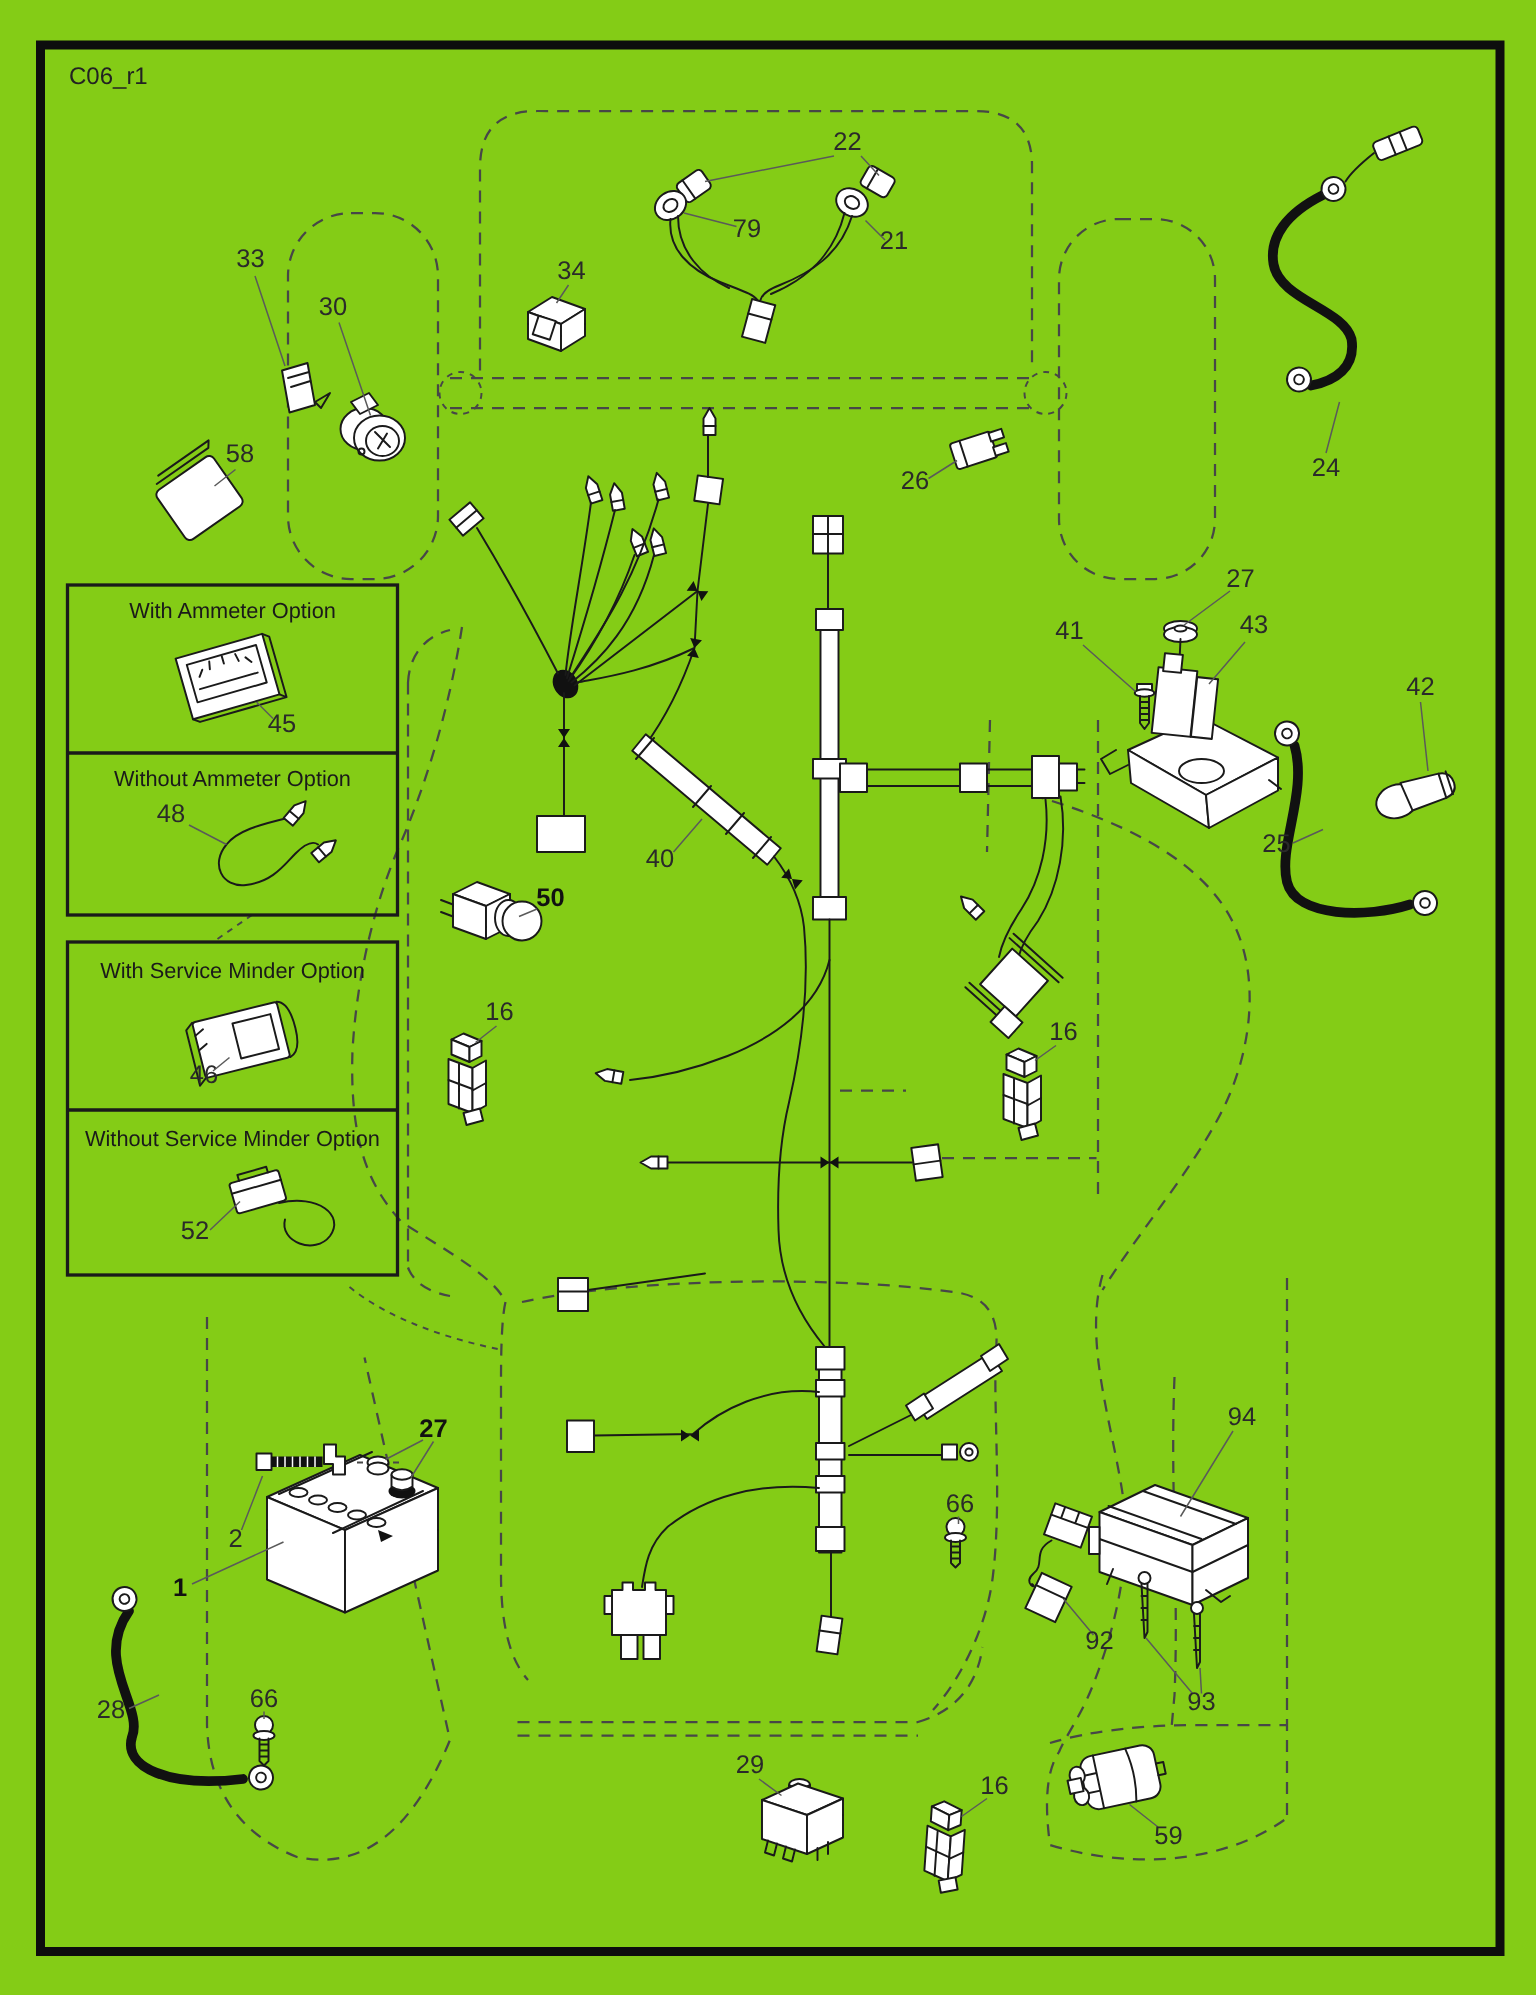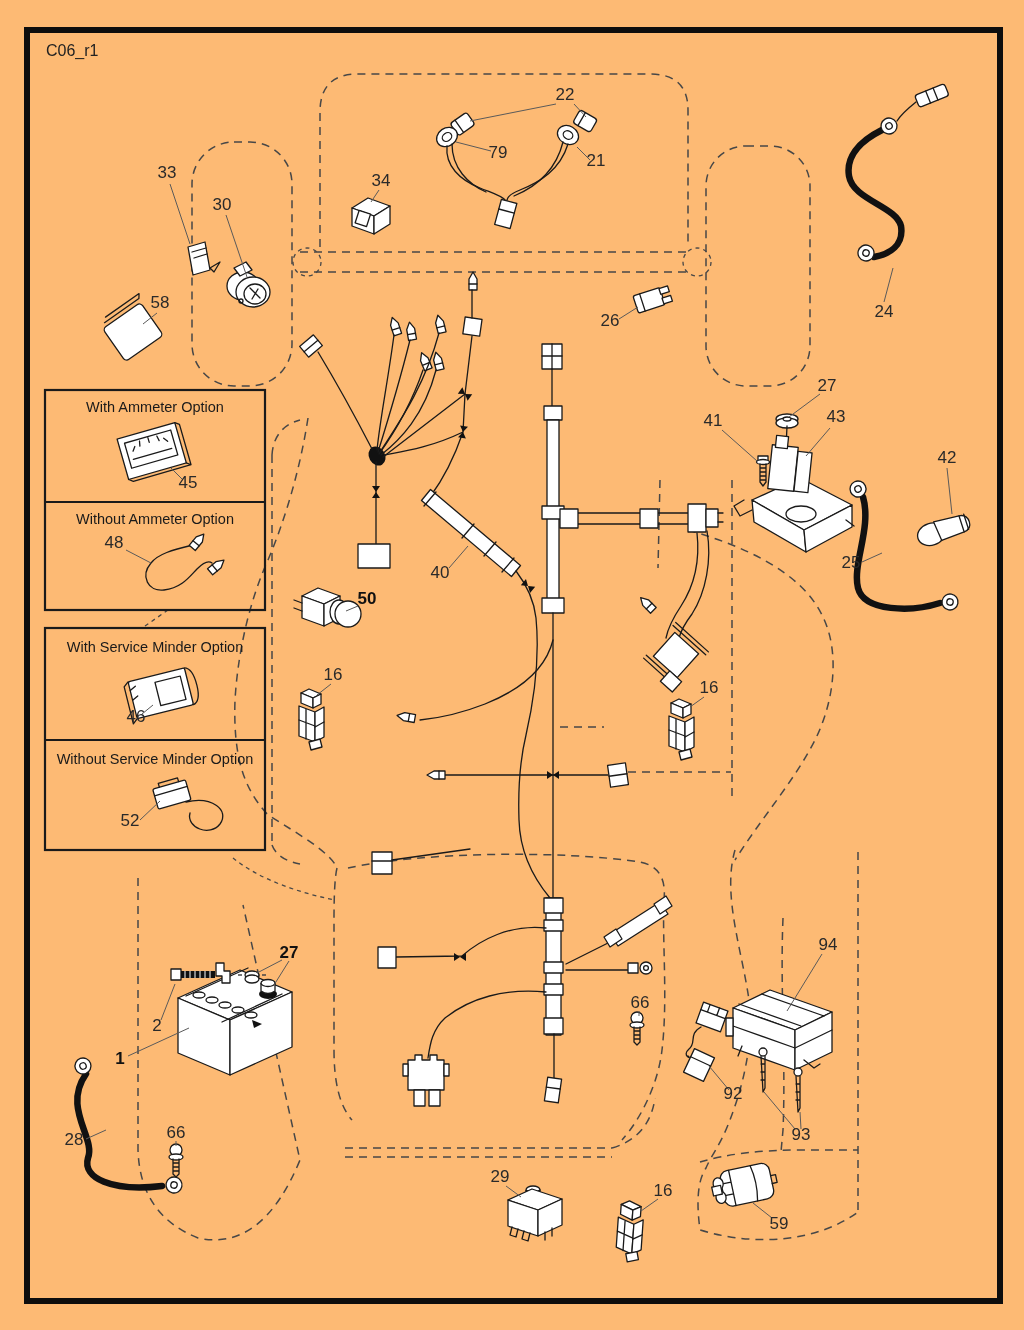--- a/index.html
+++ b/index.html
@@ -1,16 +1,16 @@
 <!DOCTYPE html>
 <html><head>
 <meta charset="utf-8">
 <style>
   html,body{margin:0;padding:0;background:#fff;}
-  .stage{position:relative;width:1024px;height:1330px;background:#fdba74;
+  .stage{position:relative;width:1024px;height:1330px;background:#84cc16;
          font-family:"Liberation Sans", sans-serif;}
   svg{position:absolute;left:0;top:0;}
   .ln{fill:none;stroke:#1a1a1a;stroke-width:1.3;stroke-linecap:round;stroke-linejoin:round;}
   .lnf{fill:#ffffff;stroke:#1a1a1a;stroke-width:1.3;stroke-linejoin:round;}
   .blk{fill:#111111;stroke:none;}
   .thick{fill:none;stroke:#111111;stroke-width:6.5;stroke-linecap:round;}
   .dash{fill:none;stroke:#474747;stroke-width:1.5;stroke-dasharray:8 6;stroke-linejoin:round;}
   .dash2{fill:none;stroke:#474747;stroke-width:1.3;stroke-dasharray:4 4;}
   .leader{fill:none;stroke:#5a5a5a;stroke-width:1;}
   .callout{font-size:17px;fill:#2a2a2a;text-anchor:middle;}

